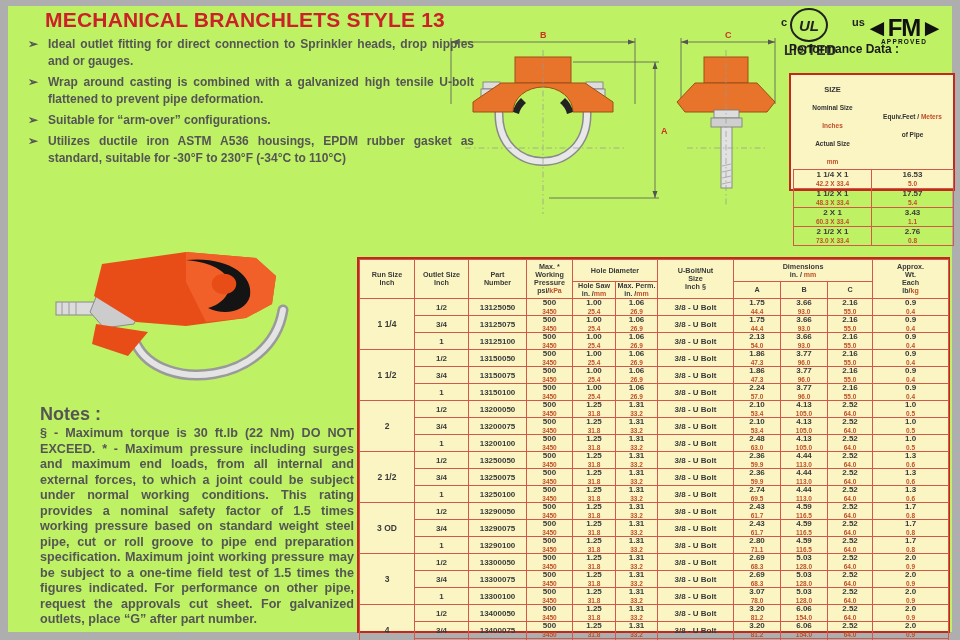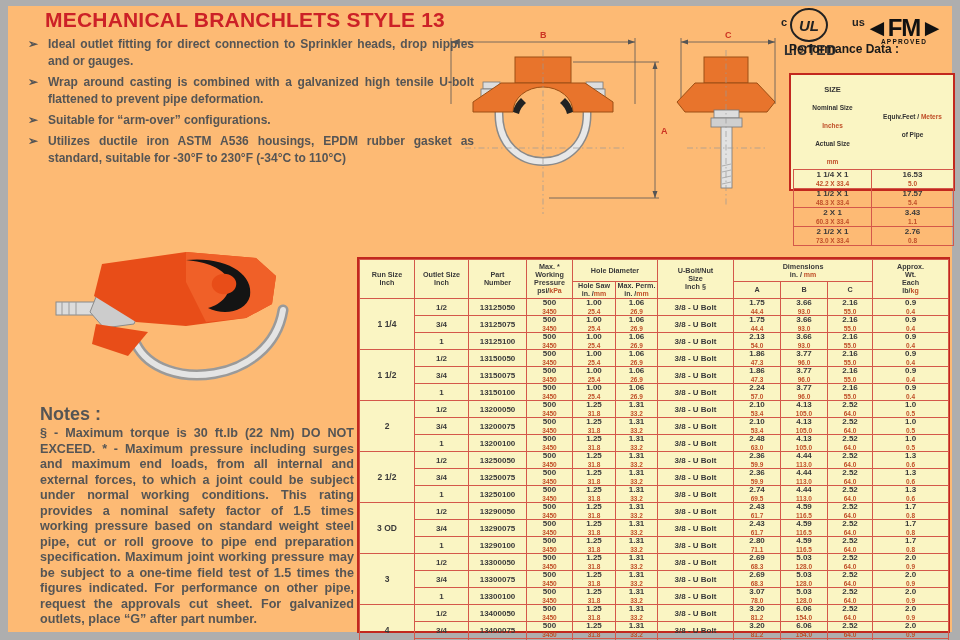--- a/index.html
+++ b/index.html
@@ -4,21 +4,21 @@
 <style>
   html,body{margin:0;padding:0;}
   body{
     width:960px;height:640px;position:relative;overflow:hidden;
     background:#aeaeae;
     font-family:"Liberation Sans", sans-serif;
     -webkit-font-smoothing:antialiased;
   }
   .page{
     position:absolute;left:8px;top:6px;width:944px;height:626px;
-    background:#fdba74;
+    background:#bef264;
   }
   
   .title{
     position:absolute;left:37px;top:2px;
     font-size:21px;font-weight:bold;color:#cc2127;letter-spacing:.2px;
   }
   .bullets{position:absolute;left:20px;top:30px;width:446px;}
   .bullet{display:flex;margin-bottom:4px;}
   .bullet .arrow{
     width:20px;flex:0 0 20px;color:#555;font-size:12px;line-height:17px;font-weight:bold;

